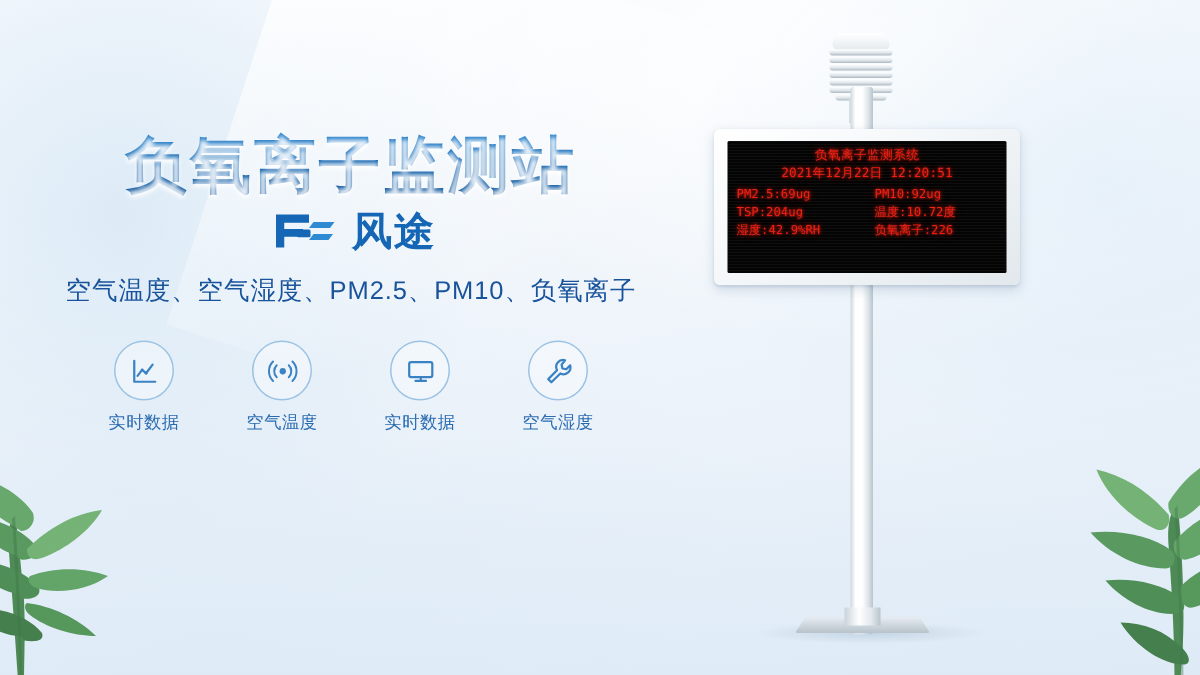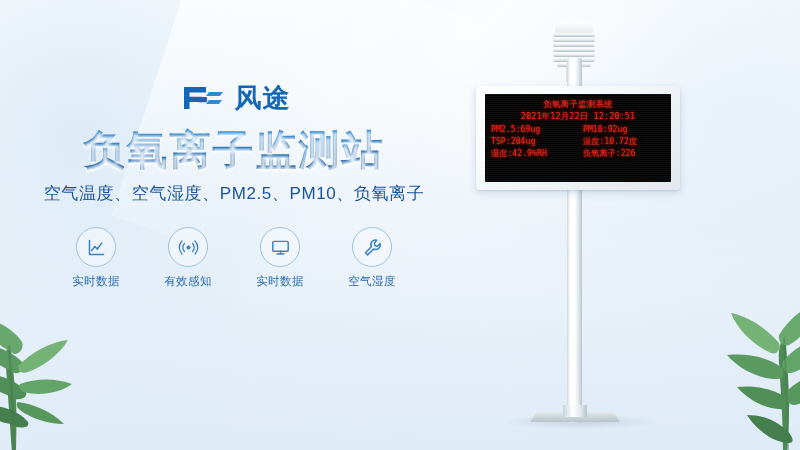--- a/index.html
+++ b/index.html
@@ -178,34 +178,34 @@
 
 <div id="stage">
 
   <div class="wash wash-left"></div>
   <div class="wash wash-right"></div>
   <div class="paper-streak"></div>
   <div class="wash wash-bottom"></div>
 
   <div id="left-panel">
 
+    <div id="main-title">负氧离子监测站</div>
+
     <div id="brand-row">
       <span>
         <svg id="brand-logo" viewBox="0 0 48 30">
           <path d="M6 4 h22 v5.5 H11.5 v4.2 H24 v5.2 H11.5 V26 H6 Z" fill="#1566b4"></path>
           <rect x="20" y="14" width="9" height="5.2" rx="1" fill="#1566b4"></rect>
           <path d="M31 9 h14 l-3 4 h-14 Z" fill="#2f8ad4"></path>
           <path d="M31 17 h13 l-3 4 h-13 Z" fill="#2f8ad4"></path>
         </svg>
       </span>
       <span id="brand-name">风途</span>
     </div>
 
-    <div id="main-title">负氧离子监测站</div>
-
     <div id="sub-title">空气温度、空气湿度、PM2.5、PM10、负氧离子</div>
 
     <div id="features">
 
       <div class="feature">
         <div class="feature-circle">
           <svg width="21" height="21" viewBox="0 0 24 24" fill="none" stroke="#3b82c4" stroke-width="1.7" stroke-linecap="round" stroke-linejoin="round">
             <path d="M4 4 v16 h16"></path>
             <polyline points="6.5,15.5 10,11 13,13.5 18,7"></polyline>
             <circle cx="10" cy="11" r="1.1" fill="#3b82c4" stroke="none"></circle>
@@ -218,21 +218,21 @@
       <div class="feature">
         <div class="feature-circle">
           <svg width="21" height="21" viewBox="0 0 24 24" fill="none" stroke="#3b82c4" stroke-width="1.5" stroke-linecap="round">
             <circle cx="12" cy="12" r="2.4" fill="#3b82c4" stroke="none"></circle>
             <path d="M7.4 7.4 a6.5 6.5 0 0 0 0 9.2"></path>
             <path d="M16.6 7.4 a6.5 6.5 0 0 1 0 9.2"></path>
             <path d="M4.6 4.6 a10.4 10.4 0 0 0 0 14.8"></path>
             <path d="M19.4 4.6 a10.4 10.4 0 0 1 0 14.8"></path>
           </svg>
         </div>
-        <div class="feature-label">有效感知</div>
+        <div class="feature-label">空气温度</div>
       </div>
 
       <div class="feature">
         <div class="feature-circle">
           <svg width="21" height="21" viewBox="0 0 24 24" fill="none" stroke="#3b82c4" stroke-width="1.7" stroke-linecap="round" stroke-linejoin="round">
             <rect x="3.2" y="5" width="17.6" height="11.4" rx="1.4"></rect>
             <line x1="12" y1="16.4" x2="12" y2="19"></line>
             <line x1="8" y1="19.4" x2="16" y2="19.4"></line>
           </svg>
         </div>

